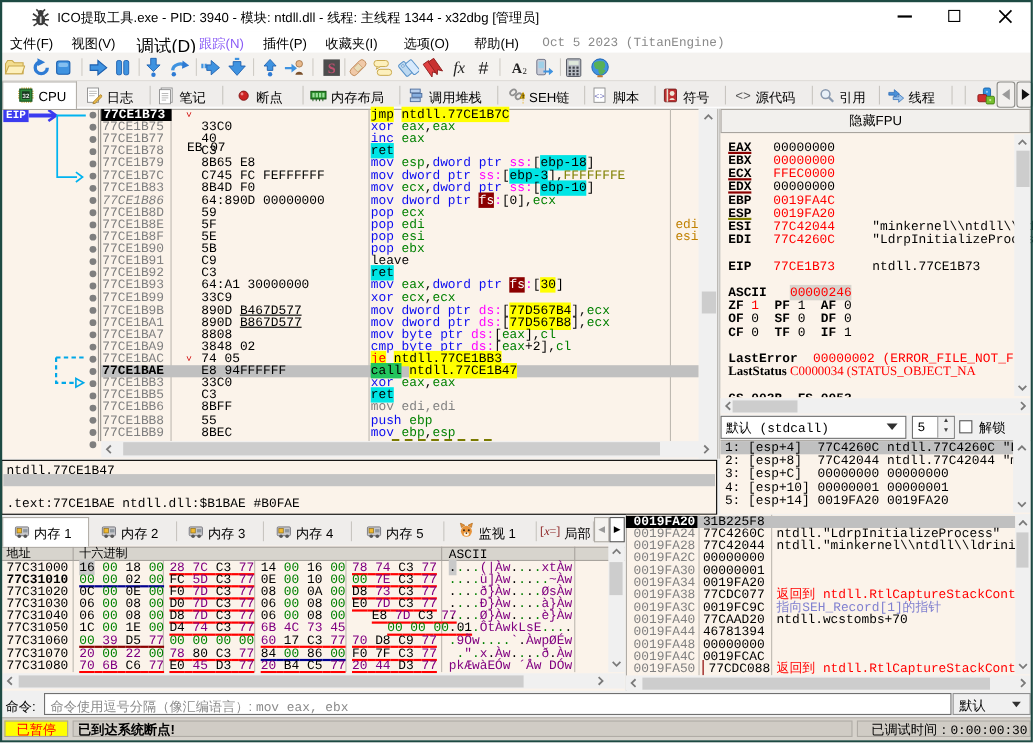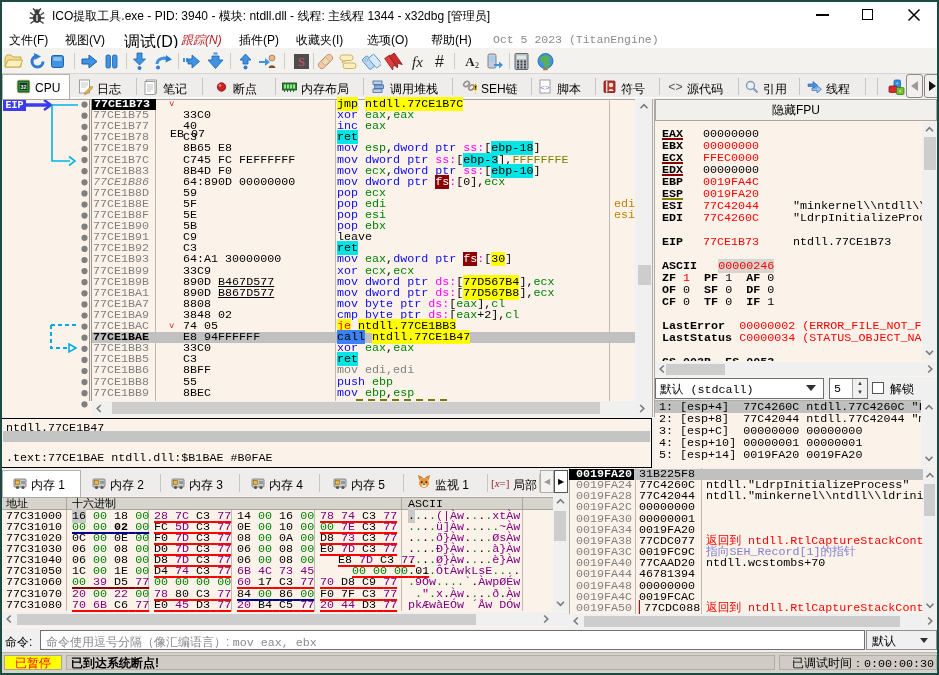--- a/index.html
+++ b/index.html
@@ -26,21 +26,21 @@
 <div class="abs" style="left:52px;top:8px;font-size:12px;color:#000;">ICO提取工具.exe - PID: 3940 - 模块: ntdll.dll - 线程: 主线程 1344 - x32dbg [管理员]</div>
 <div class="abs" style="left:816px;top:14px;width:13px;height:1.5px;background:#000;"></div>
 <div class="abs" style="left:862px;top:9px;width:11px;height:11px;border:1.5px solid #000;box-sizing:border-box;"></div>
 <svg class="abs" style="left:907px;top:8px;" width="14" height="14" viewBox="0 0 14 14">
 <path d="M1.5 1.5 L12.5 12.5 M12.5 1.5 L1.5 12.5" stroke="#000" stroke-width="1.5"></path>
   </svg>
 <div class="abs" style="left:2px;top:29px;width:935px;height:19px;background:#ffffff;"></div>
 <div class="abs" style="left:9px;top:32px;font-size:12px;color:#000;">文件(F)</div>
 <div class="abs" style="left:65px;top:32px;font-size:12px;color:#000;">视图(V)</div>
 <div class="abs" style="left:124px;top:32px;font-size:16px;color:#000;">调试(D)</div>
-<div class="abs" style="left:181px;top:32px;font-size:12px;color:#b91c1c;font-style:italic;">跟踪(N)</div>
+<div class="abs" style="left:181px;top:32px;font-size:12px;color:#8b5cf6;">跟踪(N)</div>
 <div class="abs" style="left:239px;top:32px;font-size:12px;color:#000;">插件(P)</div>
 <div class="abs" style="left:296px;top:32px;font-size:12px;color:#000;">收藏夹(I)</div>
 <div class="abs" style="left:367px;top:32px;font-size:12px;color:#000;">选项(O)</div>
 <div class="abs" style="left:431px;top:32px;font-size:12px;color:#000;">帮助(H)</div>
 <div class="abs mono" style="left:493px;top:33px;font-size:11.5px;color:#8a8a8a;">Oct 5 2023 (TitanEngine)</div>
 <div class="abs" style="left:2px;top:48px;width:935px;height:26px;background:#f4f2ef;border-bottom:1px solid #d8d5d0;box-sizing:border-box;"></div>
 <svg class="abs" style="left:4px;top:52px;" width="19" height="19" viewBox="0 0 19 19">
     <path d="M1 6 L1 15 L17 15 L17 5 L9 5 L7 3 L3 3 Z" fill="#f3dd8e" stroke="#c9a94e" stroke-width="1"></path>
     <path d="M1 15 L4 8 L18.5 8 L16 15 Z" fill="#fdf0bc" stroke="#c9a94e" stroke-width="1"></path>
   </svg>
@@ -382,21 +382,21 @@
 <div class="row mono" style="left:337px;top:298.8px;color:#000;"><span style="color:#0a0af0">mov</span> <span style="color:#0a0af0">byte ptr</span> <span style="color:#ff00ff">ds:</span>[<span style="color:#008000">eax</span>],<span style="color:#008000">cl</span></div>
 <div class="row mono" style="left:93px;top:309.9px;"><span style="color:#808080">77CE1BA9</span></div>
 <div class="row mono" style="left:183px;top:309.9px;color:#000;">3848 02</div>
 <div class="row mono" style="left:337px;top:309.9px;color:#000;"><span style="color:#0a0af0">cmp</span> <span style="color:#0a0af0">byte ptr</span> <span style="color:#ff00ff">ds:</span>[<span style="color:#008000">eax</span>+2],<span style="color:#008000">cl</span></div>
 <div class="row mono" style="left:93px;top:321.0px;"><span style="color:#808080">77CE1BAC</span></div>
 <div class="row mono" style="left:169px;top:322.0px;color:#d00000;font-size:9px;">˅</div>
 <div class="row mono" style="left:183px;top:321.0px;color:#000;">74 05</div>
 <div class="row mono" style="left:337px;top:321.0px;color:#000;"><span style="background:#ffff00;color:#ff0000">je</span> <span style="background:#ffff00;color:#000">ntdll.77CE1BB3</span></div>
 <div class="row mono" style="left:93px;top:332.1px;"><span style="color:#000;font-weight:bold;">77CE1BAE</span></div>
 <div class="row mono" style="left:183px;top:332.1px;color:#000;">E8 94FFFFFF</div>
-<div class="row mono" style="left:337px;top:332.1px;color:#000;"><span style="background:#3b82f6;color:#000">call</span> <span style="background:#ffff00;color:#000">ntdll.77CE1B47</span></div>
+<div class="row mono" style="left:337px;top:332.1px;color:#000;"><span style="background:#22c55e;color:#000">call</span> <span style="background:#ffff00;color:#000">ntdll.77CE1B47</span></div>
 <div class="row mono" style="left:93px;top:343.2px;"><span style="color:#808080">77CE1BB3</span></div>
 <div class="row mono" style="left:183px;top:343.2px;color:#000;">33C0</div>
 <div class="row mono" style="left:337px;top:343.2px;color:#000;"><span style="color:#0a0af0">xor</span> <span style="color:#008000">eax</span>,<span style="color:#008000">eax</span></div>
 <div class="row mono" style="left:93px;top:354.3px;"><span style="color:#808080">77CE1BB5</span></div>
 <div class="row mono" style="left:183px;top:354.3px;color:#000;">C3</div>
 <div class="row mono" style="left:337px;top:354.3px;color:#000;"><span style="background:#00e5e5;color:#000">ret</span></div>
 <div class="row mono" style="left:93px;top:365.4px;"><span style="color:#808080">77CE1BB6</span></div>
 <div class="row mono" style="left:183px;top:365.4px;color:#000;">8BFF</div>
 <div class="row mono" style="left:337px;top:365.4px;color:#000;"><span style="color:#808080">mov edi,edi</span></div>
 <div class="row mono" style="left:93px;top:376.5px;"><span style="color:#808080">77CE1BB8</span></div>
@@ -447,21 +447,21 @@
 <div class="abs mono" style="left:703px;top:212.0px;height:12px;line-height:12px;color:#ff0000;">77C4260C</div>
 <div class="abs mono" style="left:793px;top:212.0px;height:12px;line-height:12px;color:#000;">"LdrpInitializeProcess</div>
 <div class="abs mono" style="left:662px;top:236.0px;height:12px;line-height:12px;"><span class="b">EIP</span></div>
 <div class="abs mono" style="left:703px;top:236.0px;height:12px;line-height:12px;color:#ff0000;">77CE1B73</div>
 <div class="abs mono" style="left:793px;top:236.0px;height:12px;line-height:12px;color:#000;">ntdll.77CE1B73</div>
 <div class="abs mono" style="left:662px;top:260.0px;height:12px;line-height:12px;"><span class="b">ASCII</span>   <span style="color:#ff0000;background:#d8d4ce;">00000246</span></div>
 <div class="abs mono" style="left:662px;top:272.0px;height:12px;line-height:12px;"><span class="b">ZF</span> <span style="color:#ff0000">1</span>  <span class="b">PF</span> 1  <span class="b">AF</span> 0</div>
 <div class="abs mono" style="left:662px;top:284.0px;height:12px;line-height:12px;"><span class="b">OF</span> 0  <span class="b">SF</span> 0  <span class="b">DF</span> 0</div>
 <div class="abs mono" style="left:662px;top:296.0px;height:12px;line-height:12px;"><span class="b">CF</span> 0  <span class="b">TF</span> 0  <span class="b">IF</span> 1</div>
 <div class="abs mono" style="left:662px;top:320.0px;height:12px;line-height:12px;"><span class="b">LastError</span>  <span style="color:#ff0000">00000002 (ERROR_FILE_NOT_F</span></div>
-<div class="abs mono" style="left:662px;top:332.0px;height:12px;line-height:12px;"><span class="b">LastStatus</span> <span style="color:#ff0000">C0000034 (STATUS_OBJECT_NA</span></div>
+<div class="abs mono" style="left:662px;top:332.0px;height:12px;line-height:12px;font-family:Liberation Serif, serif;"><span class="b">LastStatus</span> <span style="color:#ff0000">C0000034 (STATUS_OBJECT_NA</span></div>
 <div class="abs mono" style="left:662px;top:356.0px;height:12px;line-height:12px;overflow:hidden;"><span class="b">GS 002B  FS 0053</span></div>
 <div class="abs" style="left:656px;top:361px;width:270px;height:2px;background:#fbf3ea;"></div>
 <div class="abs" style="left:922px;top:122px;width:15px;height:238px;background:#f0f0f0;"></div>
 <svg class="abs" style="left:922px;top:122px;" width="15" height="15">
     <path d="M4.0 9.3 L7.5 5.7 L11.0 9.3" stroke="#7a7a7a" stroke-width="1.6" fill="none"></path>
   </svg>
 <svg class="abs" style="left:922px;top:345px;" width="15" height="15">
     <path d="M4.0 5.7 L7.5 9.3 L11.0 5.7" stroke="#7a7a7a" stroke-width="1.6" fill="none"></path>
   </svg>
 <div class="abs" style="left:924px;top:137px;width:12px;height:33px;background:#cdcdcd;"></div>
@@ -574,22 +574,22 @@
 <div class="vline" style="left:231px;top:510px;height:101px;"></div>
 <div class="vline" style="left:314px;top:510px;height:101px;"></div>
 <div class="vline" style="left:401px;top:510px;height:101px;"></div>
 <div class="vline" style="left:522px;top:510px;height:101px;"></div>
 <div class="row mono" style="left:6px;top:510.5px;color:#000;">77C31000</div>
 <div class="row mono" style="left:72px;top:510.5px;"><span style="color:#000; background:#c9c9c9;">16</span> <span style="color:#008000;">00</span> <span style="color:#000;">18</span> <span style="color:#008000;">00</span></div>
 <div class="row mono" style="left:154px;top:510.5px;"><span style="text-decoration:underline;text-decoration-color:#ff0000;text-decoration-thickness:2px;text-underline-offset:2px;"><span style="color:#800080;">28</span> <span style="color:#800080;">7C</span> <span style="color:#000;">C3</span> <span style="color:#800080;">77</span></span></div>
 <div class="row mono" style="left:237px;top:510.5px;"><span style="color:#000;">14</span> <span style="color:#008000;">00</span> <span style="color:#000;">16</span> <span style="color:#008000;">00</span></div>
 <div class="row mono" style="left:320px;top:510.5px;"><span style="text-decoration:underline;text-decoration-color:#ff0000;text-decoration-thickness:2px;text-underline-offset:2px;"><span style="color:#800080;">78</span> <span style="color:#800080;">74</span> <span style="color:#000;">C3</span> <span style="color:#800080;">77</span></span></div>
 <div class="row mono" style="left:408px;top:510.5px;"><span style="color:#000; background:#c9c9c9;">.</span><span style="color:#008000;">.</span><span style="color:#000;">.</span><span style="color:#008000;">.</span><span style="color:#800080;">(</span><span style="color:#800080;">|</span><span style="color:#800080;">À</span><span style="color:#800080;">w</span><span style="color:#000;">.</span><span style="color:#008000;">.</span><span style="color:#000;">.</span><span style="color:#008000;">.</span><span style="color:#800080;">x</span><span style="color:#800080;">t</span><span style="color:#800080;">À</span><span style="color:#800080;">w</span></div>
-<div class="row mono" style="left:6px;top:521.6px;color:#000;">77C31010</div>
-<div class="row mono" style="left:72px;top:521.6px;"><span style="text-decoration:underline;text-decoration-color:#000090;text-decoration-thickness:2px;text-underline-offset:2px;"><span style="color:#008000;">00</span> <span style="color:#008000;">00</span> <span style="color:#000;font-weight:bold;">02</span> <span style="color:#008000;">00</span></span></div>
+<div class="row mono" style="left:6px;top:521.6px;color:#000;font-weight:bold;">77C31010</div>
+<div class="row mono" style="left:72px;top:521.6px;"><span style="text-decoration:underline;text-decoration-color:#000090;text-decoration-thickness:2px;text-underline-offset:2px;"><span style="color:#008000;">00</span> <span style="color:#008000;">00</span> <span style="color:#000;">02</span> <span style="color:#008000;">00</span></span></div>
 <div class="row mono" style="left:154px;top:521.6px;"><span style="text-decoration:underline;text-decoration-color:#ff0000;text-decoration-thickness:2px;text-underline-offset:2px;"><span style="color:#000;">FC</span> <span style="color:#800080;">5D</span> <span style="color:#000;">C3</span> <span style="color:#800080;">77</span></span></div>
 <div class="row mono" style="left:237px;top:521.6px;"><span style="color:#000;">0E</span> <span style="color:#008000;">00</span> <span style="color:#000;">10</span> <span style="color:#008000;">00</span></div>
 <div class="row mono" style="left:320px;top:521.6px;"><span style="text-decoration:underline;text-decoration-color:#ff0000;text-decoration-thickness:2px;text-underline-offset:2px;"><span style="color:#008000;">00</span> <span style="color:#800080;">7E</span> <span style="color:#000;">C3</span> <span style="color:#800080;">77</span></span></div>
 <div class="row mono" style="left:408px;top:521.6px;"><span style="color:#008000;">.</span><span style="color:#008000;">.</span><span style="color:#000;">.</span><span style="color:#008000;">.</span><span style="color:#800080;">ü</span><span style="color:#800080;">]</span><span style="color:#800080;">À</span><span style="color:#800080;">w</span><span style="color:#000;">.</span><span style="color:#008000;">.</span><span style="color:#000;">.</span><span style="color:#008000;">.</span><span style="color:#008000;">.</span><span style="color:#800080;">~</span><span style="color:#800080;">À</span><span style="color:#800080;">w</span></div>
 <div class="row mono" style="left:6px;top:532.8px;color:#000;">77C31020</div>
 <div class="row mono" style="left:72px;top:532.8px;"><span style="color:#000;">0C</span> <span style="color:#008000;">00</span> <span style="color:#000;">0E</span> <span style="color:#008000;">00</span></div>
 <div class="row mono" style="left:154px;top:532.8px;"><span style="text-decoration:underline;text-decoration-color:#ff0000;text-decoration-thickness:2px;text-underline-offset:2px;"><span style="color:#000;">F0</span> <span style="color:#800080;">7D</span> <span style="color:#000;">C3</span> <span style="color:#800080;">77</span></span></div>
 <div class="row mono" style="left:237px;top:532.8px;"><span style="color:#000;">08</span> <span style="color:#008000;">00</span> <span style="color:#000;">0A</span> <span style="color:#008000;">00</span></div>
 <div class="row mono" style="left:320px;top:532.8px;"><span style="text-decoration:underline;text-decoration-color:#ff0000;text-decoration-thickness:2px;text-underline-offset:2px;"><span style="color:#000;">D8</span> <span style="color:#800080;">73</span> <span style="color:#000;">C3</span> <span style="color:#800080;">77</span></span></div>
 <div class="row mono" style="left:408px;top:532.8px;"><span style="color:#000;">.</span><span style="color:#008000;">.</span><span style="color:#000;">.</span><span style="color:#008000;">.</span><span style="color:#800080;">ð</span><span style="color:#800080;">}</span><span style="color:#800080;">À</span><span style="color:#800080;">w</span><span style="color:#000;">.</span><span style="color:#008000;">.</span><span style="color:#000;">.</span><span style="color:#008000;">.</span><span style="color:#800080;">Ø</span><span style="color:#800080;">s</span><span style="color:#800080;">À</span><span style="color:#800080;">w</span></div>

